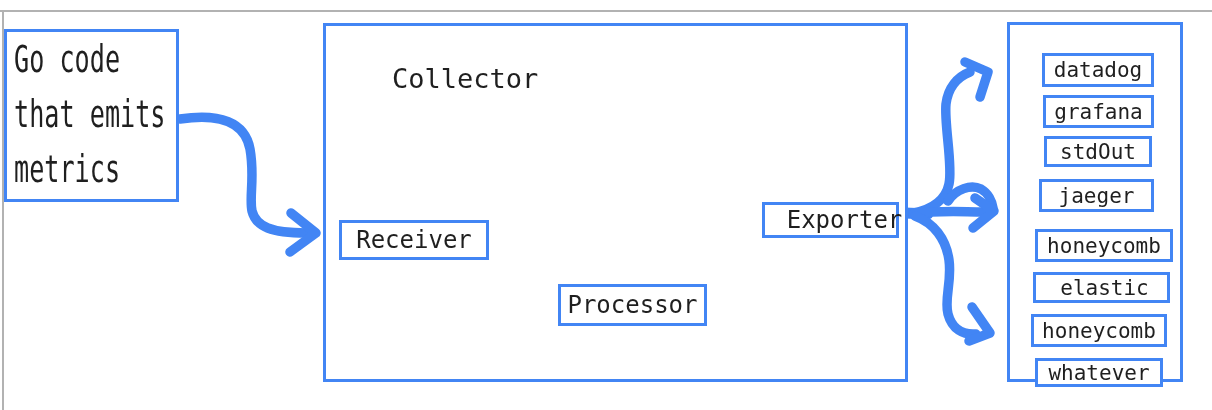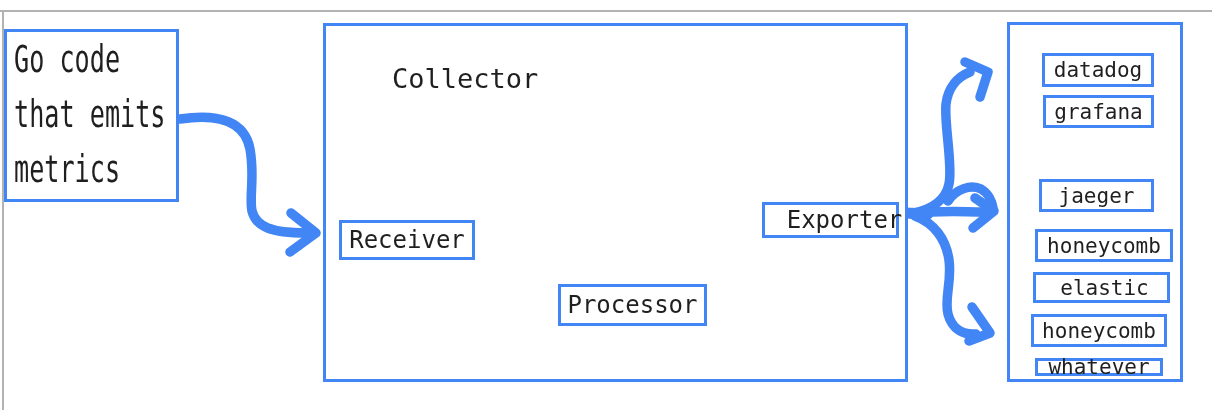--- a/index.html
+++ b/index.html
@@ -16,34 +16,34 @@
   .source-text {
     position:absolute; left:7px; top:0px; width:250px;
     font-size:37px; line-height:55px; white-space:pre-line;
     transform:scaleX(0.68); transform-origin:0 0; color:#1f1f1f;
   }
 
   .collector { left:323px; top:23px; width:585px; height:359px; }
   .collector-title { position:absolute; left:392px; top:63px; font-size:27px; }
 
   .stage { display:flex; align-items:center; justify-content:center; font-size:24px; }
-  .stage-receiver  { left:339px; top:220px; width:136px; height:40px; }
+  .stage-receiver  { left:339px; top:220px; width:150px; height:40px; }
   .stage-processor { left:558px; top:284px; width:149px; height:42px; }
   .stage-exporter  { left:762px; top:202px; width:137px; height:36px;padding-left:28px; }
 
   .backends-panel { left:1007px; top:22px; width:176px; height:360px; }
   .backend { display:flex; align-items:center; justify-content:center; font-size:21px;margin-top:24px; }
   .b0 { left:1042px; top:29px;  width:112px; height:34px; }
   .b1 { left:1043px; top:71px;  width:111px; height:33px; }
   .b2 { left:1044px; top:112px; width:108px; height:31px; }
   .b3 { left:1039px; top:155px; width:115px; height:33px; }
   .b4 { left:1035px; top:205px; width:138px; height:33px; }
   .b5 { left:1033px; top:248px; width:137px; height:31px;padding-left:6px; }
   .b6 { left:1031px; top:290px; width:136px; height:33px; }
-  .b7 { left:1035px; top:334px; width:128px; height:18px; }
+  .b7 { left:1035px; top:334px; width:128px; height:29px; }
 
   svg.arrows { position:absolute; left:0; top:0; pointer-events:none; }
   svg.arrows path {
     stroke:#4285f4; fill:none; stroke-width:9.5;
     stroke-linecap:round; stroke-linejoin:round;
   }
   svg.arrows path.stub { stroke-width:11; }
 </style>
 </head>
 <body>
@@ -96,20 +96,23 @@
   </div>
 
   <div class="box backends-panel"></div>
 
   <div class="box backend b0">
     <span>datadog</span>
   </div>
   <div class="box backend b1">
     <span>grafana</span>
   </div>
+  <div class="box backend b2">
+    <span>stdOut</span>
+  </div>
   <div class="box backend b3">
     <span>jaeger</span>
   </div>
   <div class="box backend b4">
     <span>honeycomb</span>
   </div>
   <div class="box backend b5">
     <span>elastic</span>
   </div>
   <div class="box backend b6">

